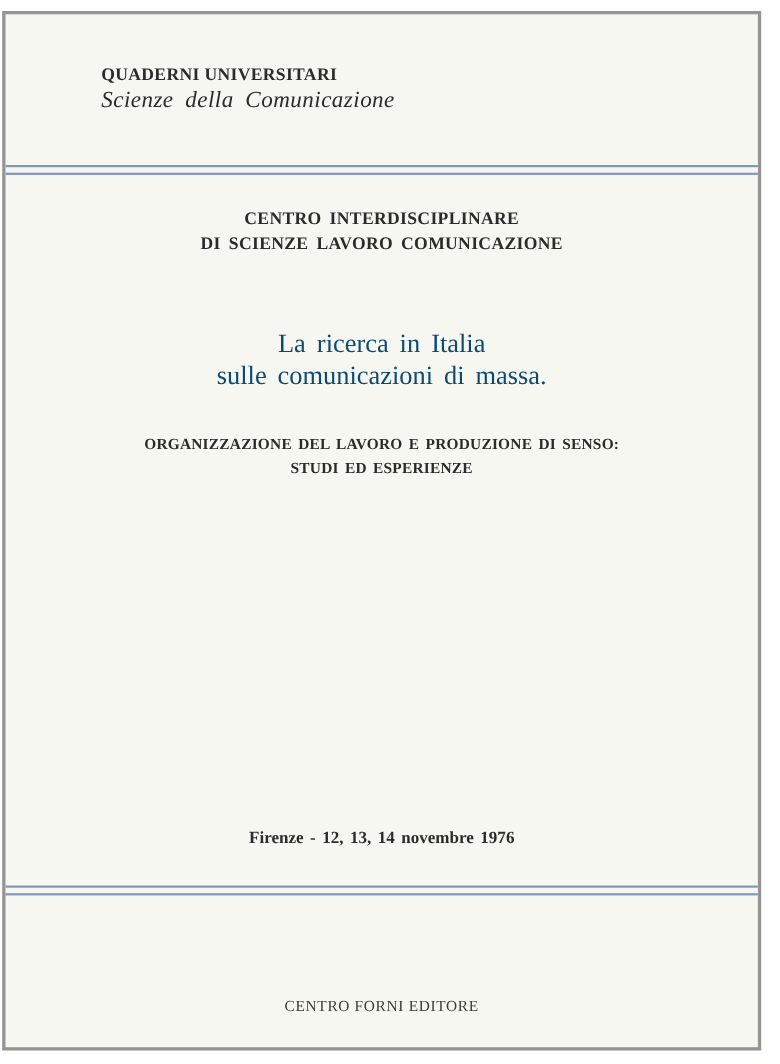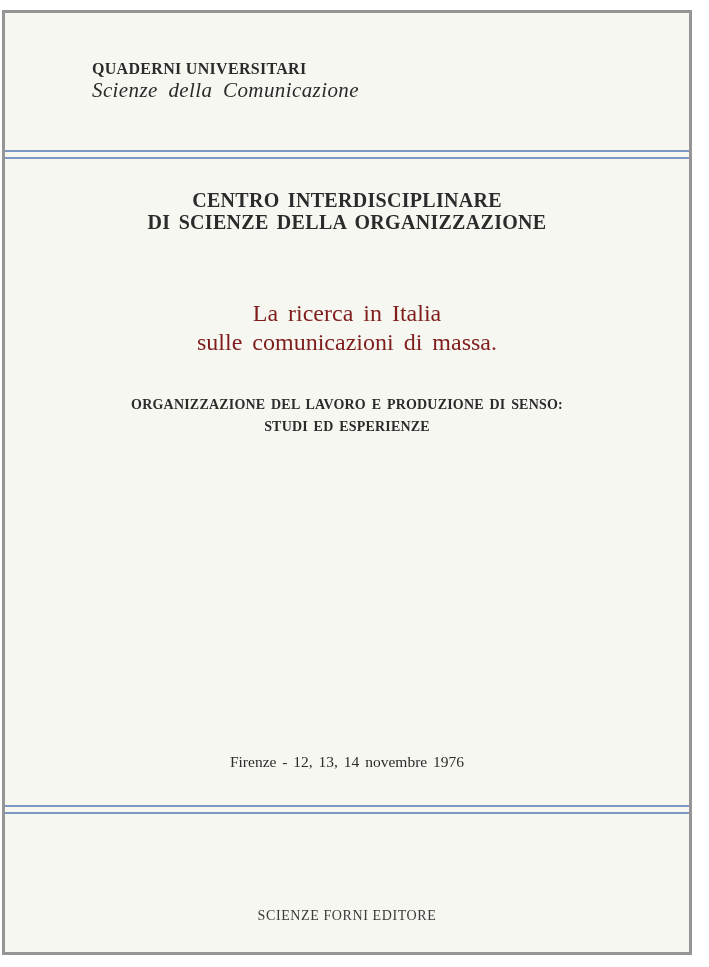--- a/index.html
+++ b/index.html
@@ -56,43 +56,43 @@
     .center-text {
       position: absolute;
       left: 0;
       right: 0;
       text-align: center;
       color: #2b2b2b;
     }
     .org {
       top: 176px;
       font-weight: bold;
-      font-size: 20px;
+      font-size: 16px;
       line-height: 22px;
       letter-spacing: 0.3px;
       word-spacing: 3px;
     }
     .title {
       top: 286px;
       font-size: 24px;
       line-height: 29px;
-      color: #7f1d1d;
+      color: #0c4a6e;
       word-spacing: 4px;
     }
     .subtitle {
       top: 381px;
       font-weight: bold;
       font-size: 14px;
       line-height: 22px;
       letter-spacing: 0.2px;
       word-spacing: 2px;
     }
     .event {
       top: 738px;
-      font-weight: normal;
+      font-weight: bold;
       font-size: 15.5px;
       line-height: 22px;
       word-spacing: 2px;
     }
     .publisher {
       top: 895px;
       font-size: 14px;
       letter-spacing: 0.6px;
       color: #3a3a3a;
     }
@@ -105,35 +105,35 @@
   <div class="series-block">
     <div class="series-title">QUADERNI UNIVERSITARI</div>
     <div class="series-sub">Scienze della Comunicazione</div>
   </div>
 
   <div class="rule" style="top:137px;"></div>
   <div class="rule" style="top:144px;"></div>
 
   <div class="center-text org">
     <div>CENTRO INTERDISCIPLINARE</div>
-    <div>DI SCIENZE DELLA ORGANIZZAZIONE</div>
+    <div>DI SCIENZE LAVORO COMUNICAZIONE</div>
   </div>
 
   <div class="center-text title">
     <div>La ricerca in Italia</div>
     <div>sulle comunicazioni di massa.</div>
   </div>
 
   <div class="center-text subtitle">
     <div>ORGANIZZAZIONE DEL LAVORO E PRODUZIONE DI SENSO:</div>
     <div>STUDI ED ESPERIENZE</div>
   </div>
 
   <div class="center-text event">
     <div>Firenze - 12, 13, 14 novembre 1976</div>
   </div>
 
   <div class="rule" style="top:792px;"></div>
   <div class="rule" style="top:799px;"></div>
 
-  <div class="center-text publisher">SCIENZE FORNI EDITORE</div>
+  <div class="center-text publisher">CENTRO FORNI EDITORE</div>
 
 </div>
 
 </body></html>

